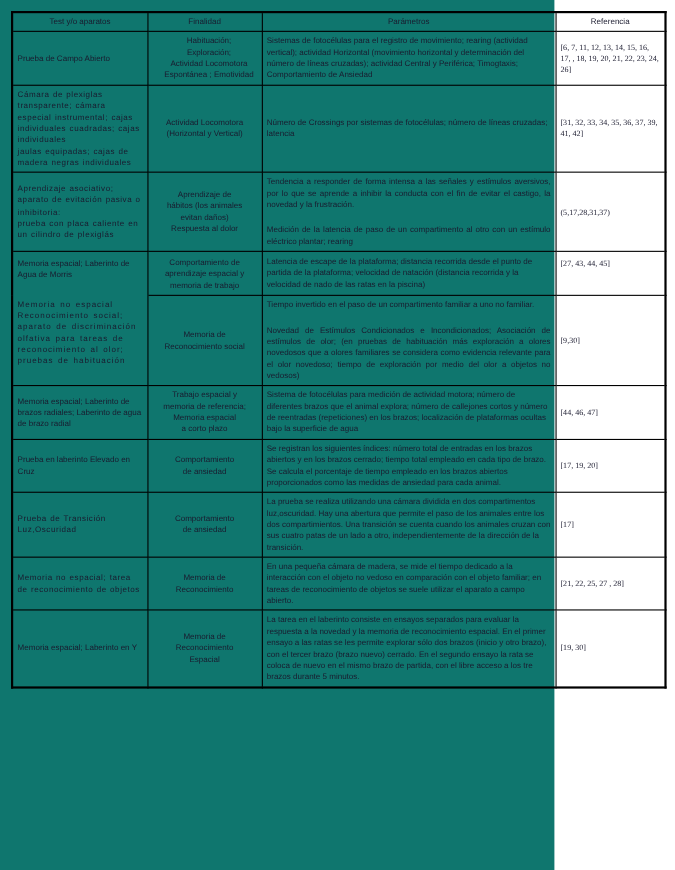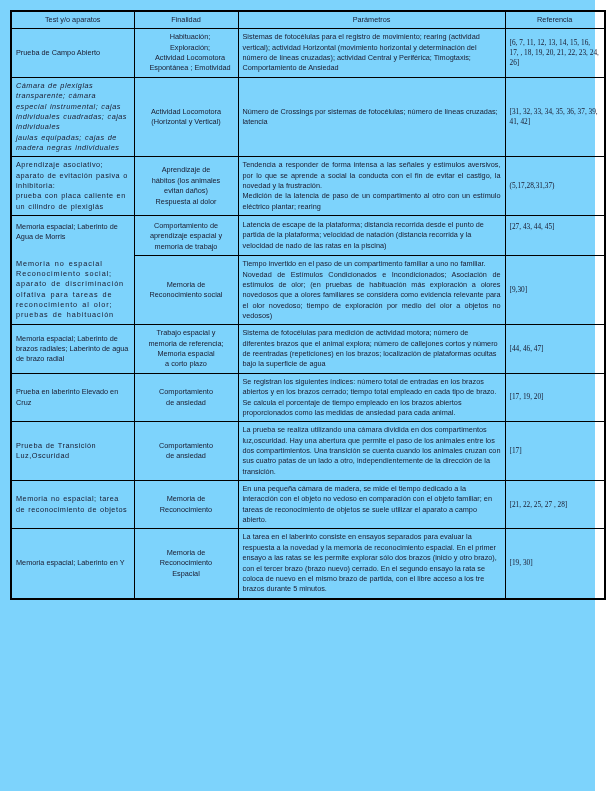--- a/index.html
+++ b/index.html
@@ -9,23 +9,23 @@
   }
   body {
     width: 614px;
     height: 791px;
     font-family: "Liberation Sans", sans-serif;
     color: #1a1a2e;
     overflow: hidden;
   }
   #page {
     position: relative;
-    width: 595px;
+    width: 504px;
     height: 791px;
-    background: #7dd3fc;
+    background: #0f766e;
     box-sizing: border-box;
     padding: 10px 10px 0 10px;
   }
   table.tbl {
     width: 594px;
     border-collapse: collapse;
     table-layout: fixed;
     border: 2px solid #000;
   }
   table.tbl td, table.tbl th {
@@ -79,21 +79,21 @@
     word-spacing: 0.6px;
     letter-spacing: 0.5px;
   }
   .wide {
     letter-spacing: 0.9px;
     word-spacing: 1.2px;
     text-align: justify;
     text-align-last: left;
   }
   p.blk { margin: 0; }
-  p.blk + p.blk { margin-top: 0; }
+  p.blk + p.blk { margin-top: 13px; }
   .nb { border-bottom: none !important; }
   .nt { border-top: none !important; }
 </style>
 </head>
 <body>
 
 <div id="page">
   <table class="tbl">
     <colgroup>
       <col class="c1">
@@ -115,37 +115,37 @@
         <td class="col-test">Prueba de Campo Abierto</td>
         <td class="col-fin" style="white-space:pre-line;padding-left:12px;">Habituación;
 Exploración;
 Actividad Locomotora
 Espontánea ; Emotividad</td>
         <td class="col-par justified">Sistemas de fotocélulas para el registro de movimiento; rearing (actividad vertical); actividad Horizontal (movimiento horizontal y determinación del número de líneas cruzadas); actividad Central y Periférica; Timogtaxis; Comportamiento de Ansiedad</td>
         <td class="col-ref">[6, 7, 11, 12, 13, 14, 15, 16, 17, , 18, 19, 20, 21, 22, 23, 24, 26]</td>
       </tr>
 
       <tr>
-        <td class="col-test spaced" style="white-space:pre-line;font-style:italic;">Cámara de plexiglas transparente; cámara especial instrumental; cajas individuales cuadradas; cajas individuales
+        <td class="col-test spaced" style="white-space:pre-line;">Cámara de plexiglas transparente; cámara especial instrumental; cajas individuales cuadradas; cajas individuales
 jaulas equipadas; cajas de madera negras individuales</td>
         <td class="col-fin" style="white-space:pre-line;">Actividad Locomotora
 (Horizontal y Vertical)</td>
         <td class="col-par justified">Número de Crossings por sistemas de fotocélulas; número de líneas cruzadas; latencia</td>
         <td class="col-ref">[31, 32, 33, 34, 35, 36, 37, 39, 41, 42]</td>
       </tr>
 
       <tr>
         <td class="col-test spaced" style="white-space:pre-line;">Aprendizaje asociativo; aparato de evitación pasiva o inhibitoria:
 prueba con placa caliente en un cilindro de plexiglás</td>
         <td class="col-fin" style="white-space:pre-line;">Aprendizaje de
 hábitos (los animales
 evitan daños)
 Respuesta al dolor</td>
         <td class="col-par">
-          <p class="blk justified">Tendencia a responder de forma intensa a las señales y estímulos aversivos, por lo que se aprende a social la conducta con el fin de evitar el castigo, la novedad y la frustración.</p>
+          <p class="blk justified">Tendencia a responder de forma intensa a las señales y estímulos aversivos, por lo que se aprende a inhibir la conducta con el fin de evitar el castigo, la novedad y la frustración.</p>
           <p class="blk justified">Medición de la latencia de paso de un compartimento al otro con un estímulo eléctrico plantar; rearing</p>
         </td>
         <td class="col-ref">(5,17,28,31,37)</td>
       </tr>
 
       <tr>
         <td class="col-test nb" style="vertical-align:top;padding-top:6px;margin-left:20px;">Memoria espacial; Laberinto de Agua de Morris</td>
         <td class="col-fin" style="white-space:pre-line;vertical-align:top;padding-top:5px;text-align:center;">Comportamiento de
 aprendizaje espacial y
 memoria de trabajo</td>

